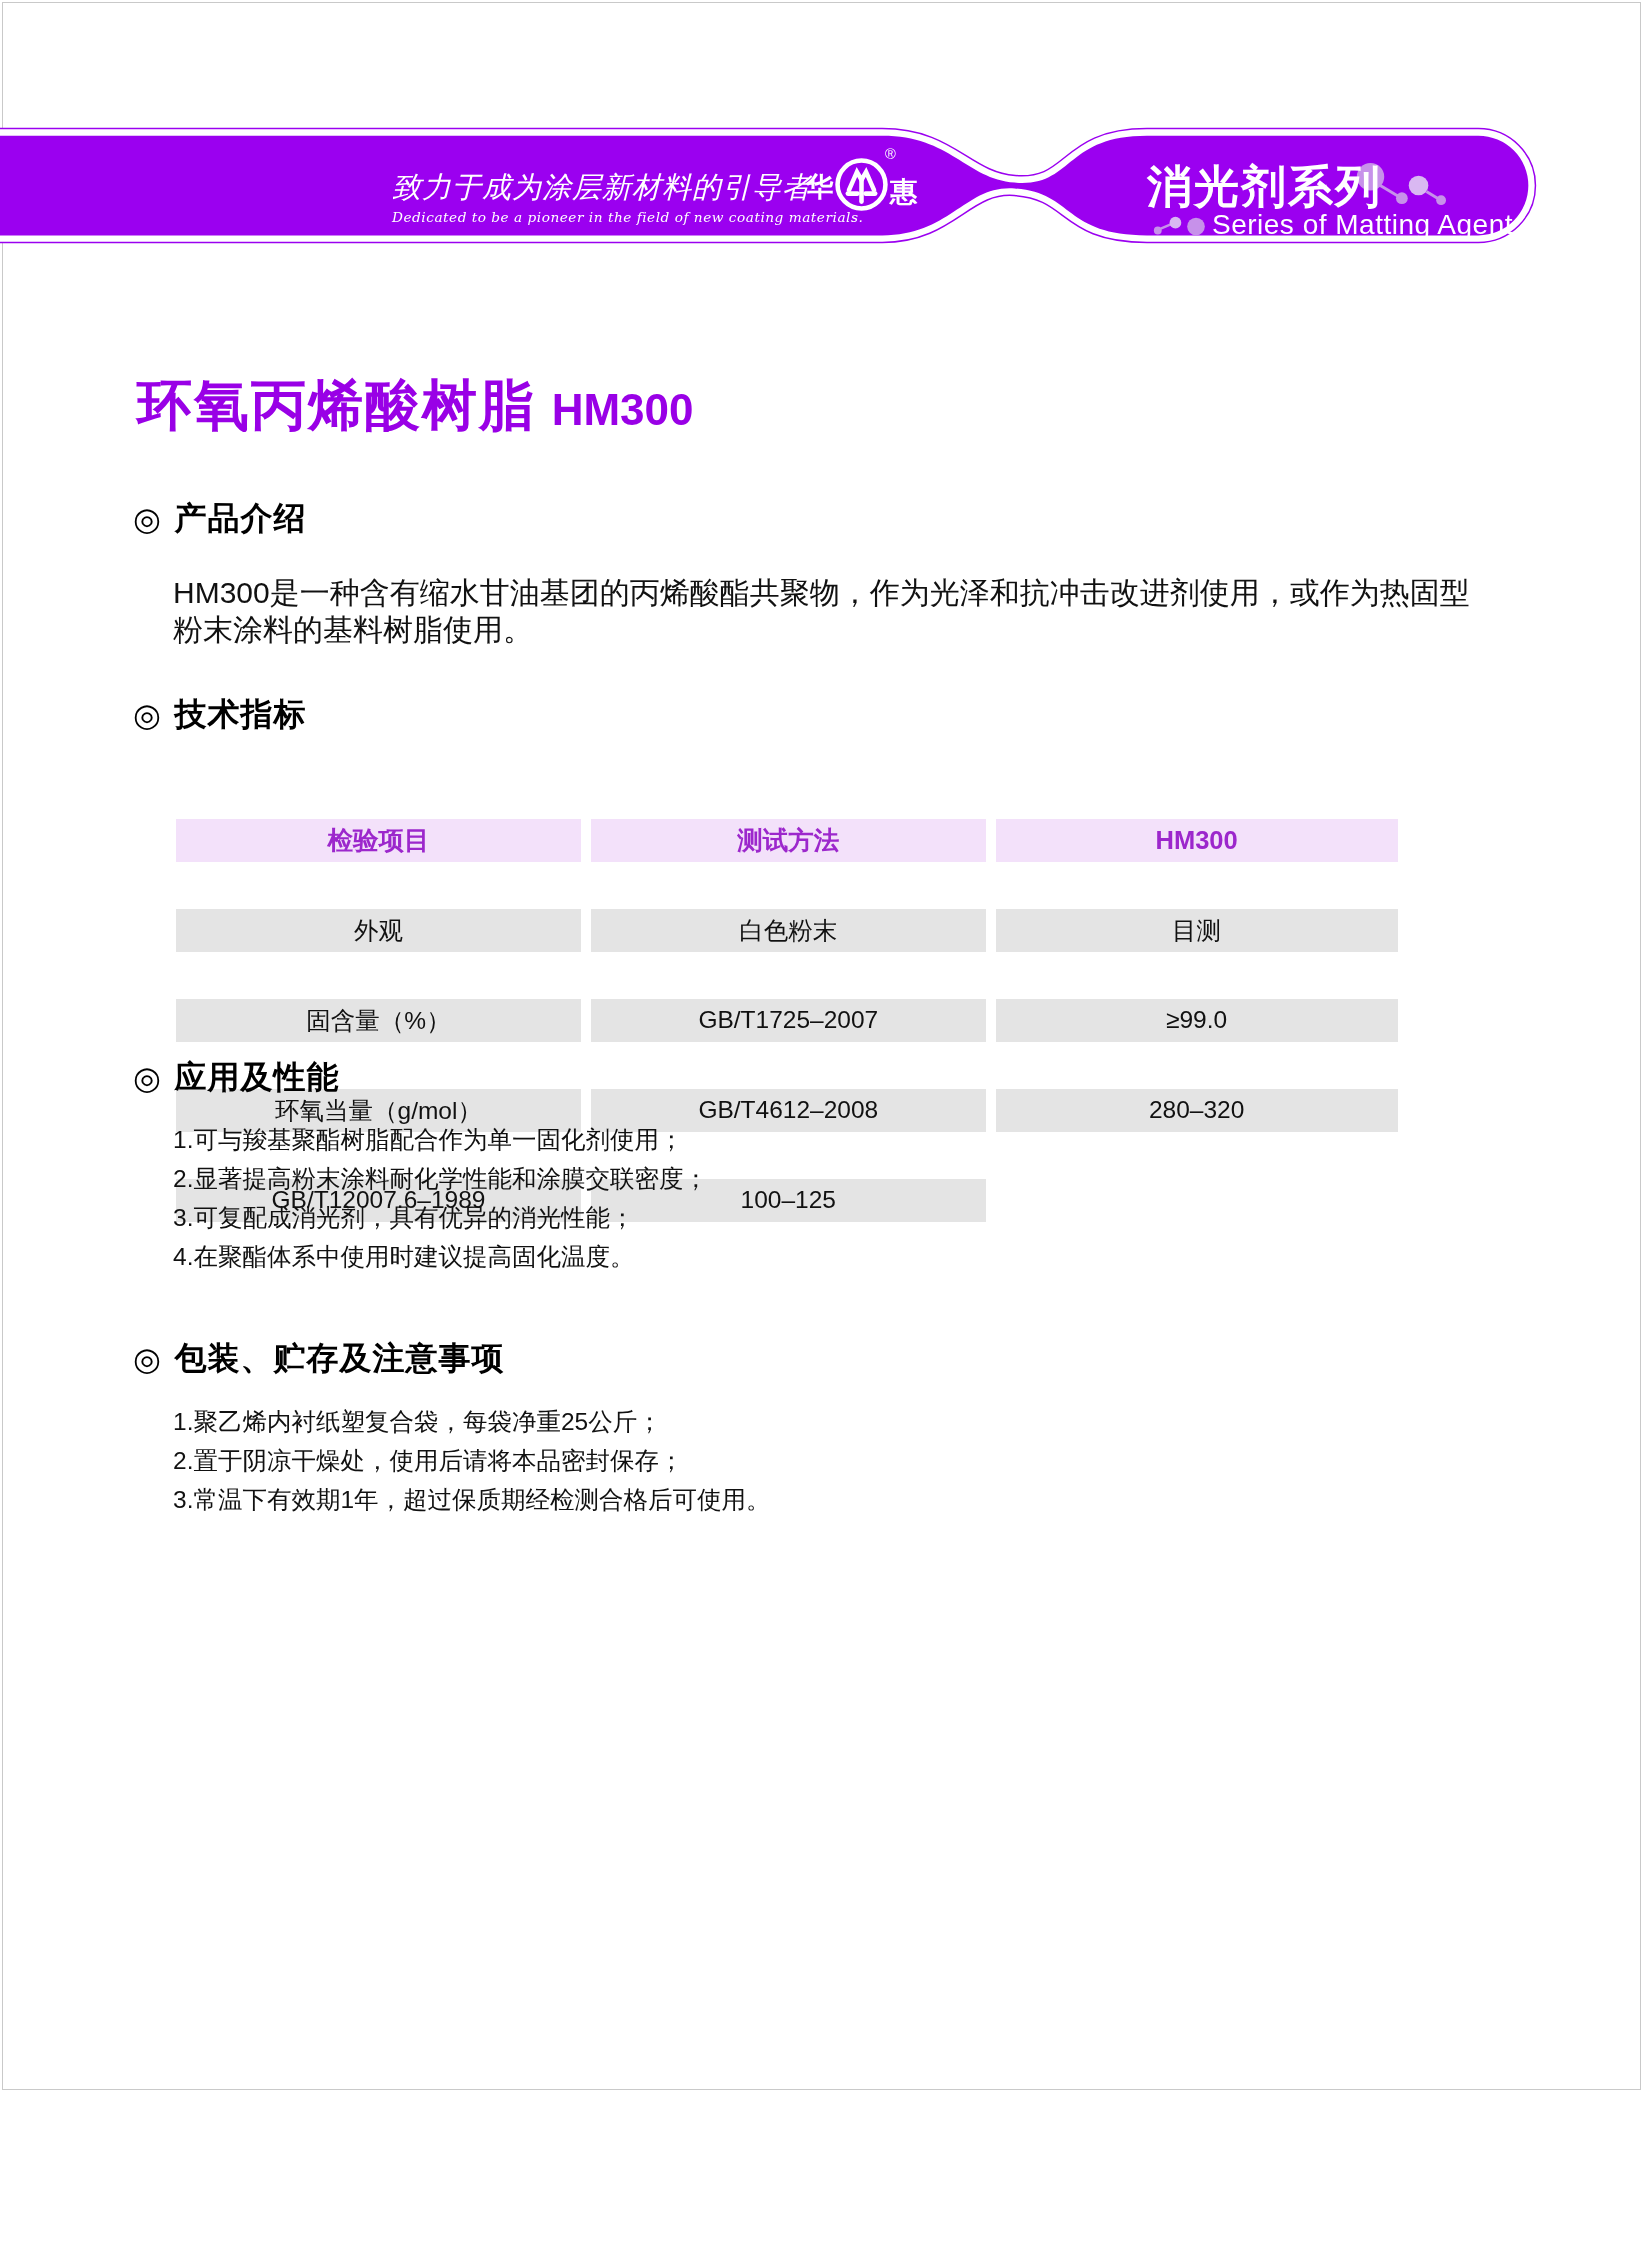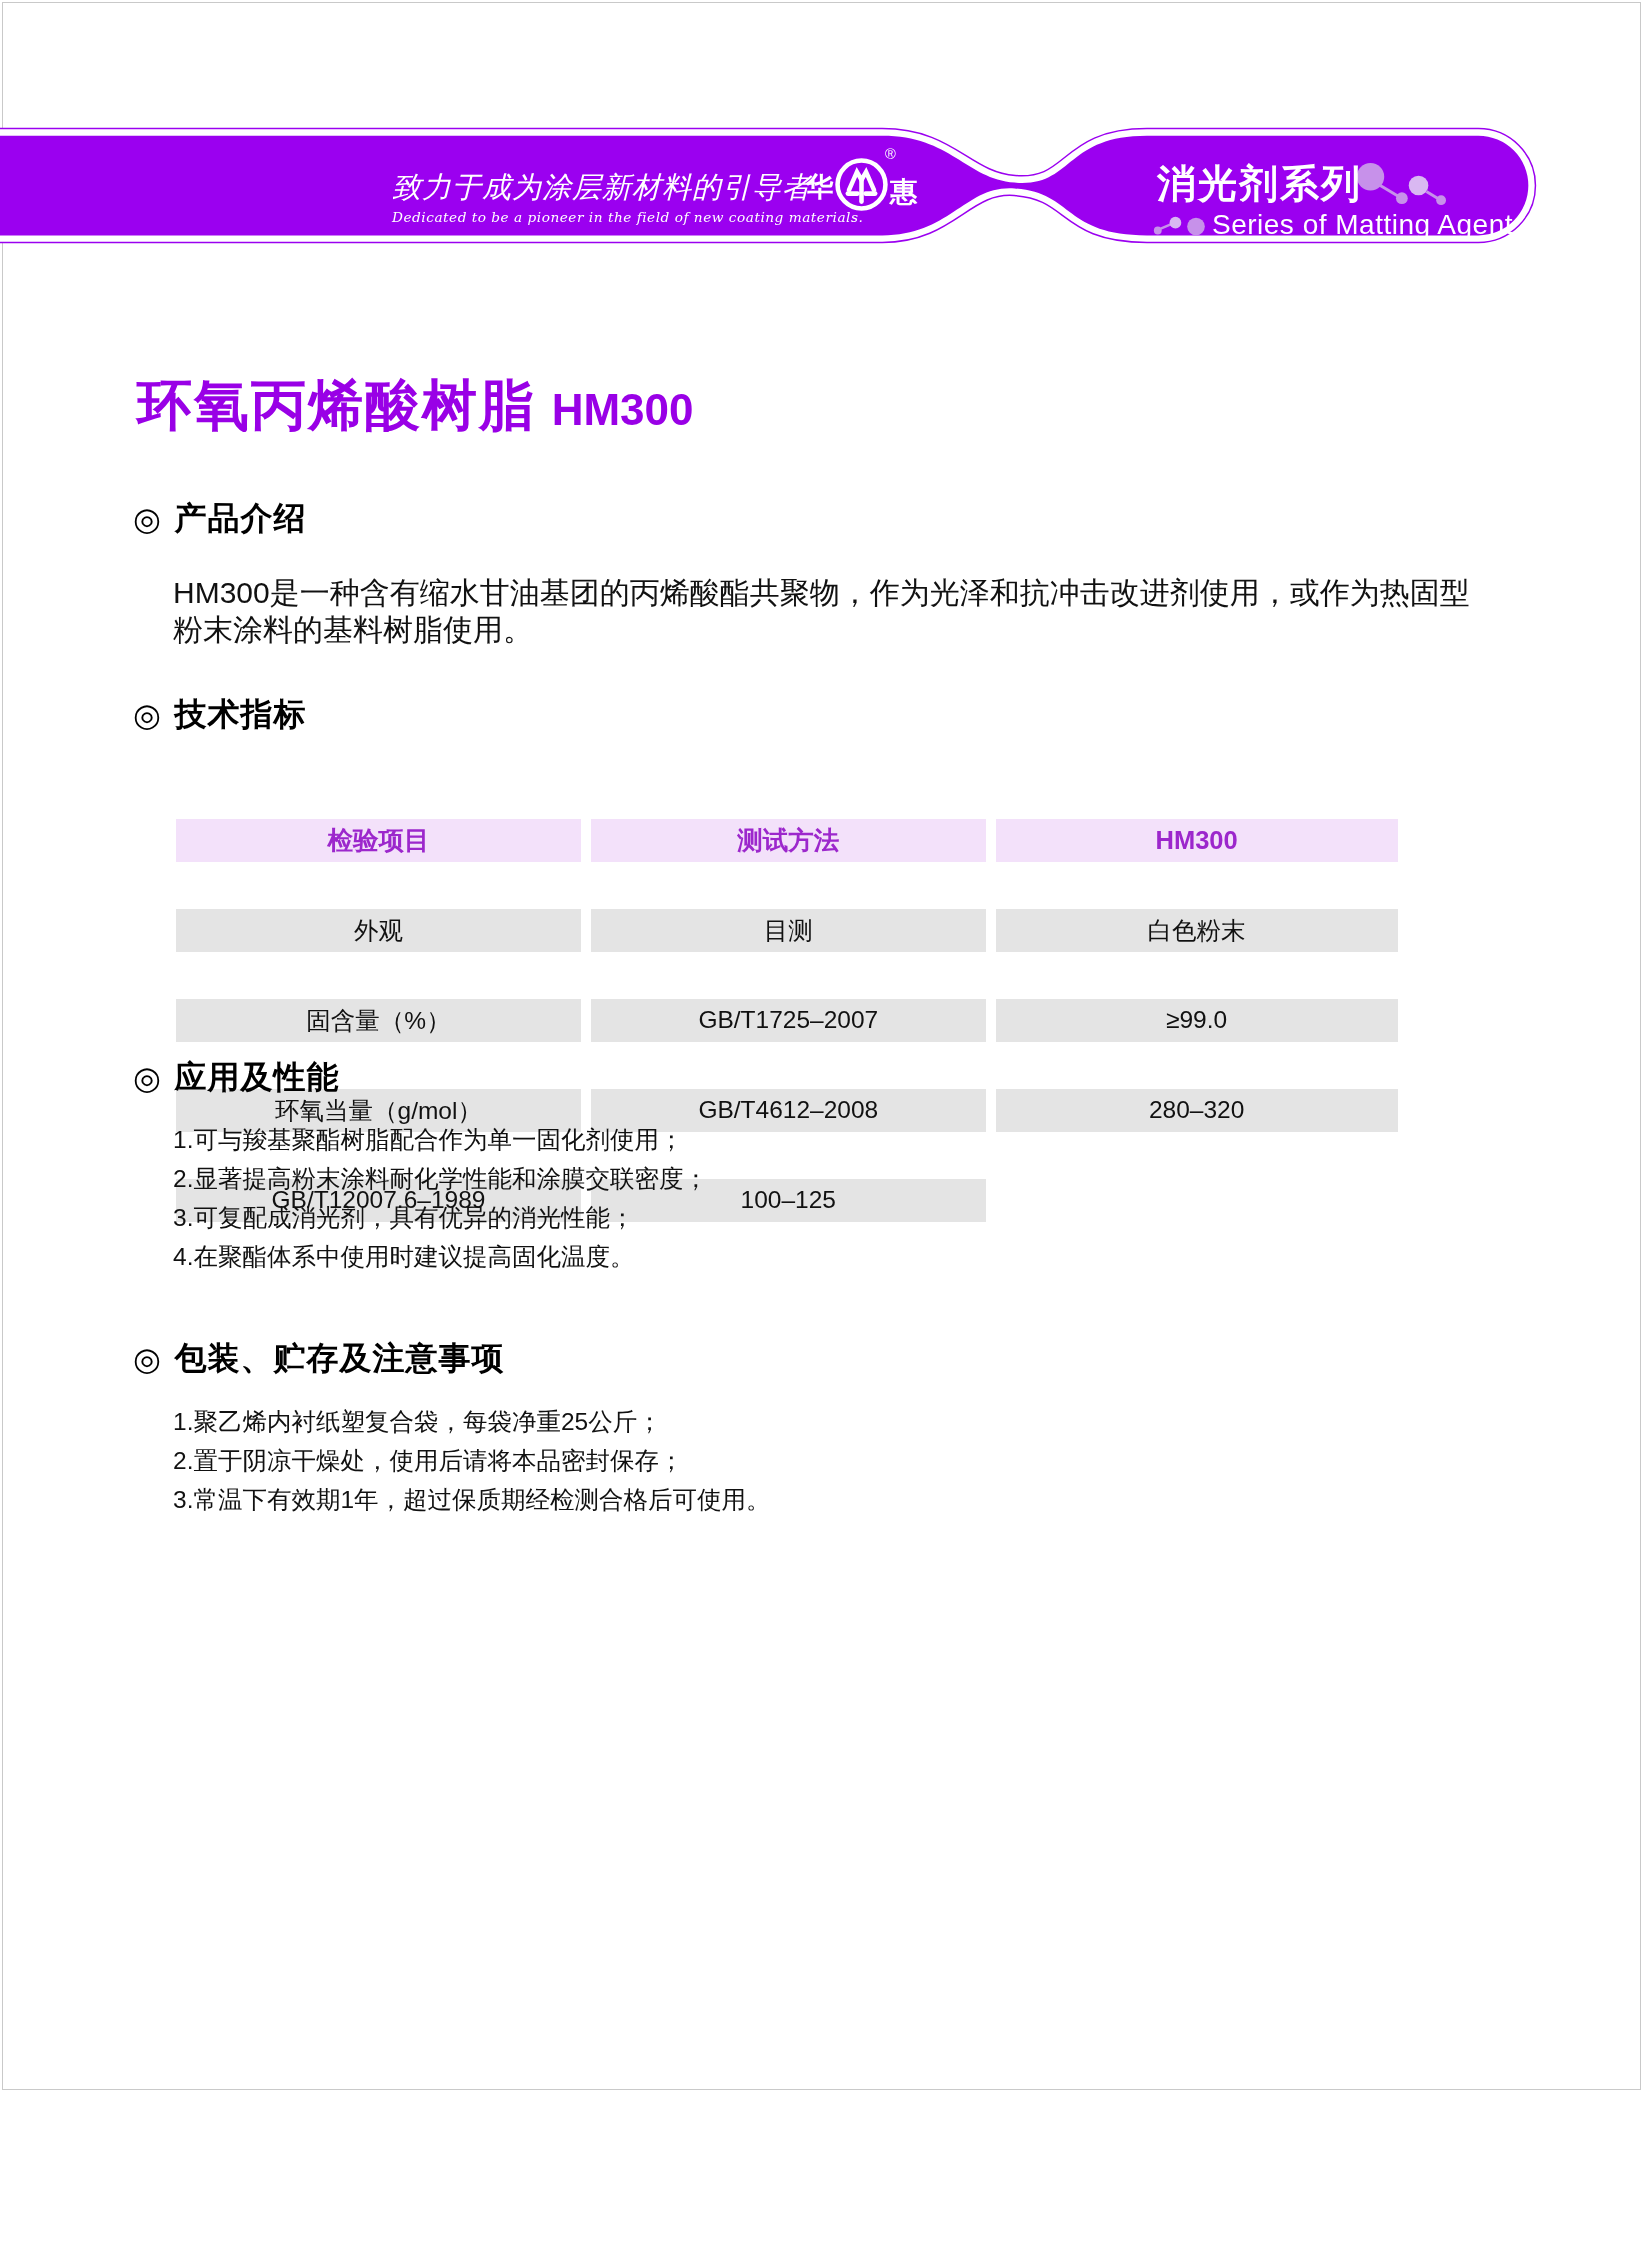--- a/index.html
+++ b/index.html
@@ -26,21 +26,21 @@
   .banner-outline-gap{fill:none;stroke:#ffffff;stroke-width:13;}
   .banner-fill{fill:var(--banner-purple);}
   .banner-text{position:absolute;color:#fff;white-space:nowrap;}
   .slogan-cn{left:392px;top:168px;width:412px;text-align:left;font-size:29px;font-style:italic;font-family:"DejaVu Serif",serif;letter-spacing:1px;}
   .slogan-en{left:392px;top:209px;width:412px;text-align:center;font-size:13.7px;font-style:italic;font-family:"DejaVu Serif",serif;letter-spacing:0.5px;}
   .logo-char-left{left:806px;top:169px;font-size:27.4px;font-weight:bold;}
   .logo-char-right{left:890px;top:174px;font-size:27.4px;font-weight:bold;}
   .logo-reg{left:885px;top:146px;font-size:14.7px;}
   .emblem-svg{position:absolute;left:833px;top:156px;width:57px;height:57px;}
   .emblem-stroke{fill:none;stroke:#fff;stroke-width:8;stroke-linecap:round;}
-  .series-cn{left:1147px;top:157px;width:225px;text-align:center;font-size:39px;font-weight:bold;letter-spacing:2px;}
+  .series-cn{left:1147px;top:157px;width:225px;text-align:center;font-size:45px;font-weight:bold;letter-spacing:2px;}
   .series-en{left:1212px;top:209px;font-size:28px;letter-spacing:0.5px;}
 
   
   .product-title{position:absolute;left:137px;top:378px;display:flex;align-items:flex-end;gap:15.7px;color:var(--title-purple);}
   .product-title .cn{font-size:55px;font-weight:bold;letter-spacing:2px;line-height:1;}
   .product-title .code{font-size:44px;font-weight:bold;line-height:1.05;}
 
   .section-h{position:absolute;left:133px;display:flex;align-items:center;gap:13.7px;color:#000;}
   .section-h .bullet{font-size:32px;line-height:1;}
   .section-h .h-label{font-size:32px;font-weight:bold;letter-spacing:1px;}
@@ -119,22 +119,22 @@
     <span class="bullet">◎</span>
     <span class="h-label">技术指标</span>
   </div>
 
   <div class="spec-table">
     <div class="spec-cell head">检验项目</div>
     <div class="spec-cell head">测试方法</div>
     <div class="spec-cell head">HM300</div>
 
     <div class="spec-cell">外观</div>
+    <div class="spec-cell">白色粉末</div>
     <div class="spec-cell">目测</div>
-    <div class="spec-cell">白色粉末</div>
 
     <div class="spec-cell">固含量（%）</div>
     <div class="spec-cell">GB/T1725–2007</div>
     <div class="spec-cell">≥99.0</div>
 
     <div class="spec-cell">环氧当量（g/mol）</div>
     <div class="spec-cell">GB/T4612–2008</div>
     <div class="spec-cell">280–320</div>
 
     <div class="spec-cell">GB/T12007.6–1989</div>

